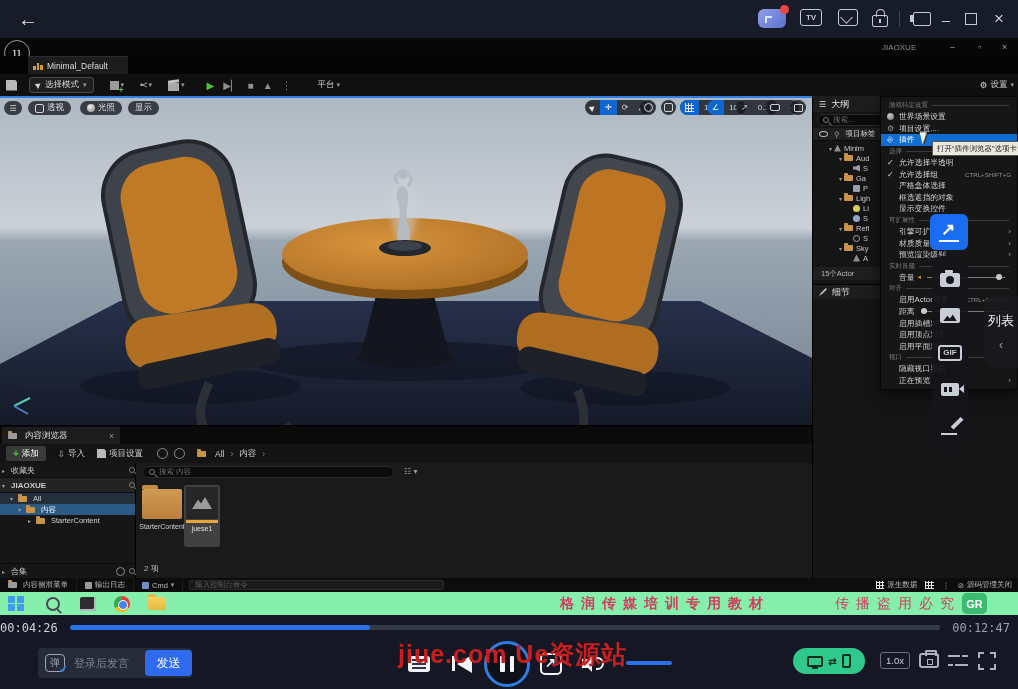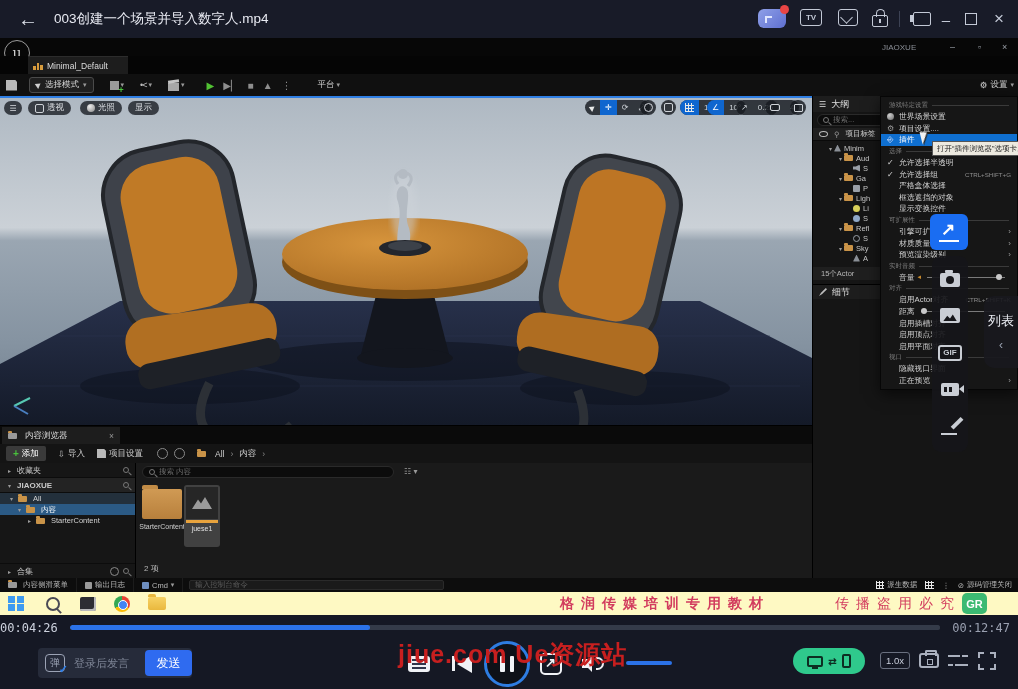--- a/index.html
+++ b/index.html
@@ -95,41 +95,41 @@
 .slider b{position:absolute;left:0;top:-2.5px;width:6px;height:6px;border-radius:50%;background:#c9c9c9}
 .tooltip{left:932px;top:141px;height:15px;background:#ece9df;border:1px solid #555;color:#1a1a1a;font-size:7.5px;display:flex;align-items:center;padding:0 4px;z-index:50;white-space:nowrap}
 .mcursor{left:921px;top:131px;width:0;height:0;border-left:7px solid #f2f2f2;border-bottom:11px solid transparent;border-top:2px solid transparent;filter:drop-shadow(1px 1px 0 #222);transform:rotate(-14deg);z-index:55}
 
 .cb-tabs{left:0;top:425px;width:812px;height:19px;background:#0a0a0a;z-index:2;border-top:1px solid #000}
 .cb-tab{position:absolute;left:2px;top:1px;width:118px;height:18px;background:#1d1d1d;display:flex;align-items:center;gap:5px;padding:0 6px;font-size:8.5px;color:#dcdcdc}
 .cb-toolbar{left:0;top:444px;width:812px;height:19px;background:#141414;z-index:2;display:flex;align-items:center;font-size:8.5px;color:#cfcfcf}
 .addbtn{height:15px;background:#3a3a3a;border-radius:2px;display:flex;align-items:center;padding:0 7px;gap:3px;margin-left:6px;color:#fff}
 .addbtn b{color:#49c23c;font-weight:bold;font-size:10px}
 .cb-left{left:0;top:463px;width:136px;height:115px;background:#161616;z-index:2;border-right:1px solid #000;font-size:8px;color:#c9c9c9}
-.cb-row{height:15px;display:flex;align-items:center;gap:4px;padding:0 6px;border-bottom:1px solid #0c0c0c}
+.cb-row{height:15px;display:flex;align-items:center;gap:4px;padding:0 0;border-bottom:1px solid #0c0c0c}
 .trow{height:11px;display:flex;align-items:center;gap:3px;font-size:7.5px;color:#d0d0d0}
 .trow.sel{background:#2b5a85}
 .trow.faint{background:#23303c}
 .cb-main{left:136px;top:463px;width:676px;height:115px;background:#1a1a1a;z-index:2}
 .cb-search{position:absolute;left:6px;top:3px;width:252px;height:12px;background:#0c0c0c;border:1px solid #2a2a2a;border-radius:7px;display:flex;align-items:center;gap:4px;padding:0 6px;font-size:7.5px;color:#6f6f6f}
 .bigfolder{position:absolute;left:6px;top:26px;width:40px;height:30px;background:linear-gradient(#d09a54,#b8803c);border-radius:2px}
 .bigfolder:before{content:"";position:absolute;top:-4px;left:0;width:16px;height:4px;background:#c28c46;border-radius:2px 2px 0 0}
 .asset{position:absolute;left:48px;top:22px;width:36px;height:62px;background:#414141;border-radius:3px}
 .asset .thumb{position:absolute;left:2px;top:2px;width:32px;height:32px;background:#262626;display:flex;align-items:center;justify-content:center}
 .mnt{width:20px;height:12px;background:#9a9a9a;clip-path:polygon(0 100%,30% 20%,45% 55%,65% 0,100% 100%)}
 .asset .bar{position:absolute;left:2px;top:35px;width:32px;height:2.5px;background:#e8a33d}
 .asset .lbl{position:absolute;left:0;top:40px;width:36px;text-align:center;font-size:7px;color:#e0e0e0}
 .tile-lbl{position:absolute;font-size:7px;color:#cfcfcf}
 
 .ue-status{left:0;top:578px;width:1018px;height:14px;background:#0d0d0d;z-index:6;display:flex;align-items:center;font-size:7.5px;color:#b9b9b9}
 .st-item{display:flex;align-items:center;gap:3px;padding:0 8px;border-right:1px solid #1c1c1c;height:14px}
 .console{width:255px;height:10px;background:#1a1a1a;border:1px solid #2a2a2a;border-radius:2px;margin-left:6px;display:flex;align-items:center;padding:4px 5px;color:#5c5c5c}
 .st-right{margin-left:auto;display:flex;align-items:center;gap:8px;padding-right:6px}
 
-.taskbar{left:0;top:592px;width:1018px;height:23px;background:#fef9c3;z-index:6;display:flex;align-items:center}
+.taskbar{left:0;top:592px;width:1018px;height:23px;background:#86efac;z-index:6;display:flex;align-items:center}
 .winlogo{width:16px;height:16px;margin-left:8px;display:grid;grid-template-columns:7px 7px;grid-gap:1.5px}
 .winlogo i{background:#3f9bf0;width:7px;height:7px}
 .tk-search{width:14px;height:14px;border:2px solid #4a4a55;border-radius:50%;margin-left:22px;position:relative}
 .tk-search:after{content:"";position:absolute;right:-4px;bottom:-3px;width:6px;height:2px;background:#4a4a55;transform:rotate(45deg)}
 .tk-dark{width:16px;height:14px;background:#2d2d33;border-radius:2px;margin-left:20px;box-shadow:-2px -2px 0 #ffffffaa inset}
 .tk-chrome{width:16px;height:16px;border-radius:50%;margin-left:18px;background:conic-gradient(#ea4335 0 33%,#fbbc05 33% 66%,#34a853 66% 100%);position:relative}
 .tk-chrome:after{content:"";position:absolute;left:4px;top:4px;width:8px;height:8px;border-radius:50%;background:#4285f4;border:1.5px solid #fff}
 .tk-folder{width:18px;height:13px;background:linear-gradient(#f7d264,#e9b83e);border-radius:2px;margin-left:18px;position:relative}
 .tk-folder:before{content:"";position:absolute;top:-3px;left:0;width:8px;height:3px;background:#e9b83e;border-radius:2px 2px 0 0}
 .wm1{position:absolute;left:520px;top:3px;width:290px;text-align:center;font-size:14px;font-weight:bold;color:#d23c5e;letter-spacing:7px;white-space:nowrap}
@@ -708,21 +708,20 @@
     <div class="tk-dark"></div>
     <div class="tk-chrome"></div>
     <div class="tk-folder"></div>
     <div class="wm1">格润传媒培训专用教材</div>
     <div class="wm2">传播盗用必究</div>
     <div class="grbadge">GR</div>
   </div>
 
   <div class="abs topbar">
     <span class="back">←</span>
-    <span class="vtitle">003创建一个场景并导入数字人.mp4</span>
     <div class="tb-ic gamepad">
         <i></i>
       </div>
     <div class="tb-ic tvbox">TV</div>
     <div class="tb-ic sharescr"></div>
     <div class="tb-ic lock"></div>
     <div class="tb-ic tdiv"></div>
     <div class="tb-ic dock"></div>
     <div class="tb-ic wmin">–</div>
     <div class="tb-ic wmax"></div>

